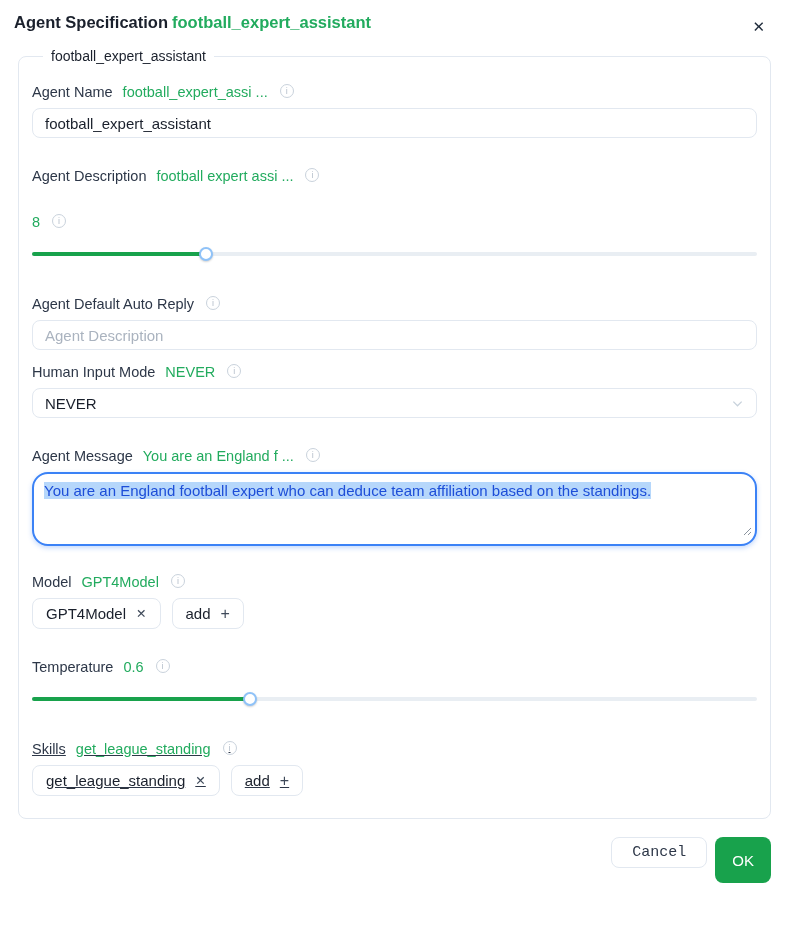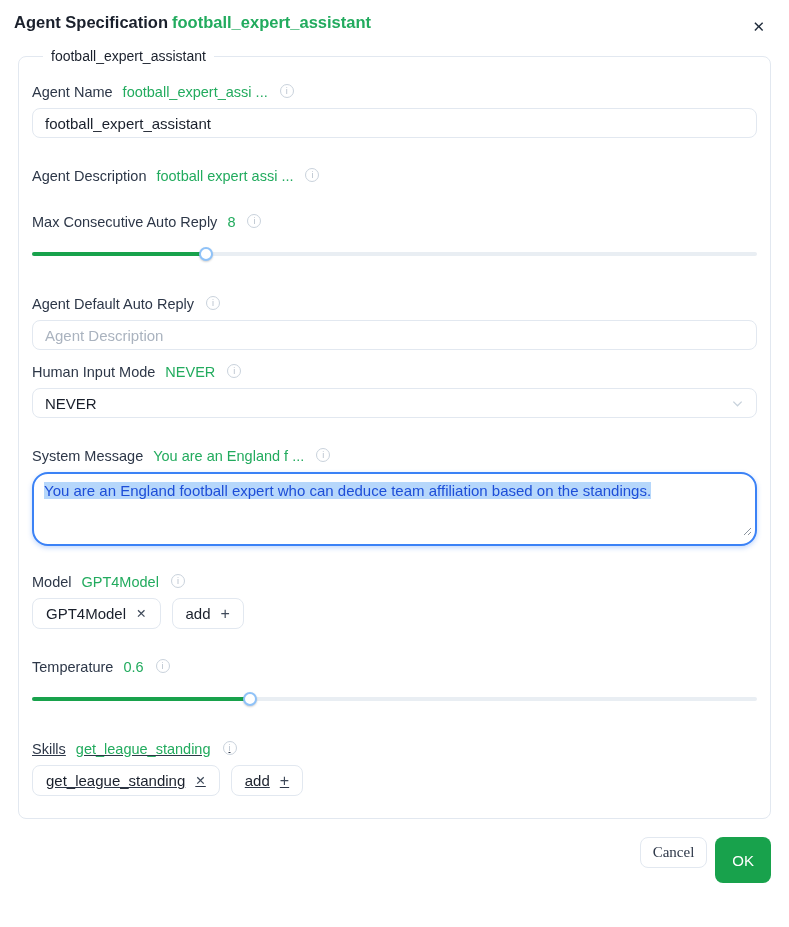--- a/index.html
+++ b/index.html
@@ -80,22 +80,22 @@
     border: 1px solid #e2e8f0; border-radius: 8px; background: #fff;
     height: 31px; padding: 0 13px; font-size: 15px; color: #1a202c; cursor: pointer;
     font-family: "Liberation Sans", sans-serif;
   }
   .tag-x { color: #3f4a5a; font-size: 12.5px; }
   .plus-glyph { color: #3f4a5a; font-size: 16px; }
   
   .modal-footer { display: flex; justify-content: flex-end; gap: 8px; padding: 18px 18px 0 0; }
   .cancel-btn {
     border: 1px solid #e2e8f0; background: #fff; border-radius: 8px;
-    height: 31px; padding: 0 12px; font-size: 15px; color: #2d3748; cursor: pointer;
-    font-family: Liberation Serif, serif;
+    height: 31px; padding: 0 20px; font-size: 15px; color: #2d3748; cursor: pointer;
+    font-family: Liberation Mono, monospace;
   }
   .ok-btn {
     border: none; background: var(--green-strong); color: #fff; border-radius: 8px;
     height: 46px; padding: 0 17px; font-size: 15px; cursor: pointer;
     font-family: "Liberation Sans", sans-serif;
   }
 </style>
 </head>
 <body>
 
@@ -123,21 +123,20 @@
     <div class="form-row">
       <div class="label-line">
         <span>Agent Description</span>
         <span class="label-hint">football expert assi ...</span>
         <i class="info-icon">i</i>
       </div>
     </div>
 
     <div class="form-row mb-lg">
       <div class="label-line">
-        <span>Max Consecutive Auto Reply</span>
         <span class="label-hint">8</span>
         <i class="info-icon">i</i>
       </div>
       <div class="slider">
         <div class="slider-track"></div>
         <div class="slider-fill" style="width: 24%;"></div>
         <div class="slider-handle" style="left: 24%;"></div>
       </div>
     </div>
 
@@ -160,21 +159,21 @@
         <span style="display:inline-flex;">
           <svg width="13" height="13" viewBox="0 0 14 14" fill="none">
             <path d="M2.5 5 L7 9.5 L11.5 5" stroke="#c8d2dc" stroke-width="1.4" fill="none"></path>
           </svg>
         </span>
       </div>
     </div>
 
     <div class="form-row" style="margin-bottom:28px;">
       <div class="label-line">
-        <span>System Message</span>
+        <span>Agent Message</span>
         <span class="label-hint">You are an England f ...</span>
         <i class="info-icon">i</i>
       </div>
       <div class="textarea-box">
         <span class="selected-text">You are an England football expert who can deduce team affiliation based on the standings.</span>
         <span class="resize-handle">
           <svg width="9" height="9" viewBox="0 0 9 9">
             <path d="M8 1 L1 8 M8 5 L5 8" stroke="#8a939e" stroke-width="1" fill="none"></path>
           </svg>
         </span>

